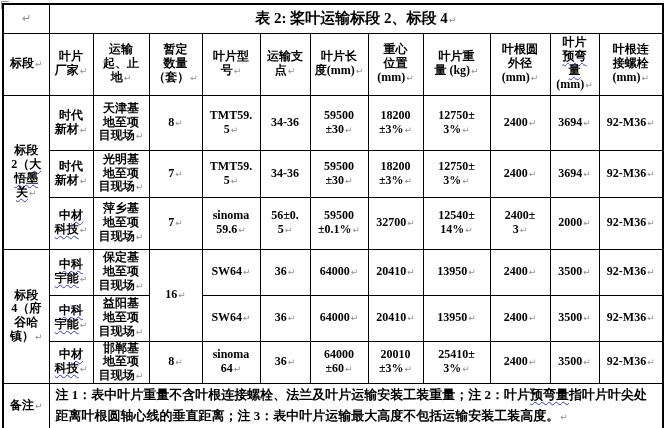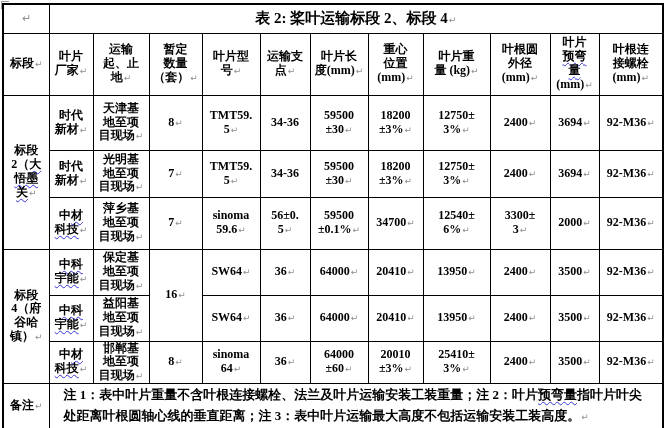--- a/index.html
+++ b/index.html
@@ -21,21 +21,21 @@
     font-weight:bold;
     text-align:center;vertical-align:middle;
     white-space:pre-line;
     font-size:12px;line-height:1.16;
     padding:0 1px;
     overflow:hidden;
   }
   td.title-cell{font-size:15px;}
   td.head{font-size:12px;}
   td.note-cell{
-    text-align:left;font-size:13px;line-height:1.6;padding:1px 14px;
+    text-align:left;font-size:13px;line-height:1.6;padding:1px 6px;
   }
   .sq{
     text-decoration-line:underline;
     text-decoration-style:wavy;
     text-decoration-color:#3535d8;
     text-decoration-thickness:1px;
     text-underline-offset:2px;
   }
   .mark{
     color:#8e8e8e;font-size:9px;
@@ -153,24 +153,24 @@
           <td><span>萍乡基
 地至项
 目现场</span><span class="mark">↵</span></td>
           <td><span>7</span><span class="mark">↵</span></td>
           <td><span>sinoma
 59.6</span><span class="mark">↵</span></td>
           <td><span>56±0.
 5</span><span class="mark">↵</span></td>
           <td><span>59500
 ±0.1%</span><span class="mark">↵</span></td>
-          <td><span>34700</span><span class="mark">↵</span></td>
+          <td><span>32700</span><span class="mark">↵</span></td>
           <td><span>12540±
-6%</span><span class="mark">↵</span></td>
-          <td><span>3300±
+14%</span><span class="mark">↵</span></td>
+          <td><span>2400±
 3</span><span class="mark">↵</span></td>
           <td><span>2000</span><span class="mark">↵</span></td>
           <td><span>92-M36</span><span class="mark">↵</span></td>
         </tr>
         <tr style="height: 46px;">
           <td rowspan="3"><span>标段
 4（府
 谷哈
 镇）</span><span class="mark">↵</span></td>
           <td><span class="sq">中科

